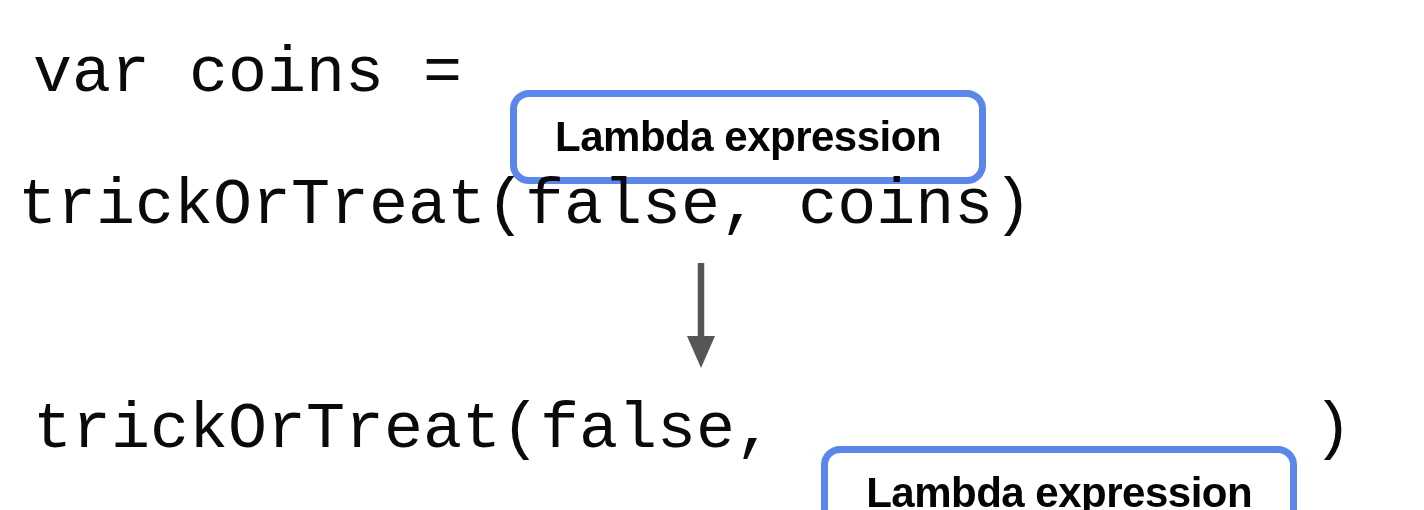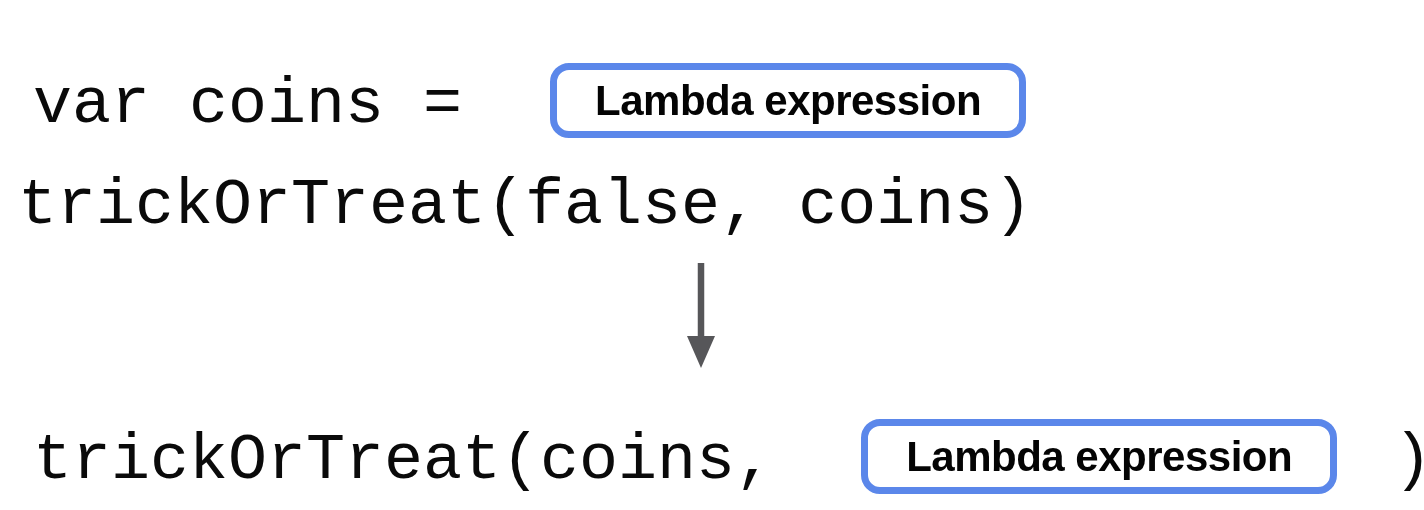--- a/index.html
+++ b/index.html
@@ -13,42 +13,42 @@
   body{
     width:1424px;height:510px;
     background:var(--bg);
     position:relative;
     overflow:hidden;
     font-family:"Liberation Sans", sans-serif;
   }
   .row{
     position:absolute;
     display:flex;
-    align-items:flex-end;
-    gap:40px;
+    align-items:flex-start;
   }
   .code{
     font-family:"Liberation Mono","DejaVu Sans Mono",monospace;
     font-size:65px;
     line-height:1;
     color:var(--code-color);
     white-space:pre;
     font-weight:400;
   }
   .lambda-box{
     box-sizing:border-box;
     min-width:476px;
-    height:75px;
+    height:94px;
     border:7px solid var(--box-border);
     border-radius:19px;
     background:var(--bg);
     display:flex;
     align-items:center;
     justify-content:center;
     padding:0 18px;
+    margin-top:48px;
   }
   .lambda-label{
     font-family:"Liberation Sans", sans-serif;
     font-weight:700;
     font-size:42px;
     letter-spacing:-0.5px;
     color:var(--label-color);
     white-space:nowrap;
   }
   #row-assignment{left:33px;top:42px;height:96px;}
@@ -74,20 +74,20 @@
   <div class="row" id="row-call">
     <span class="code">trickOrTreat(false, coins)</span>
   </div>
 
   <svg id="arrow" width="30" height="106" viewBox="0 0 30 106" aria-hidden="true">
     <line x1="15" y1="0" x2="15" y2="76" stroke="currentColor" stroke-width="6.5"></line>
     <polygon points="1,73 29,73 15,105" fill="currentColor"></polygon>
   </svg>
 
   <div class="row" id="row-result">
-    <span class="code">trickOrTreat(coins,</span>
+    <span class="code">trickOrTreat(false,</span>
     <div class="lambda-box">
       <span class="lambda-label">Lambda expression</span>
     </div>
     <span class="code code-suffix">)</span>
   </div>
 
 </div>
 
 </body></html>

